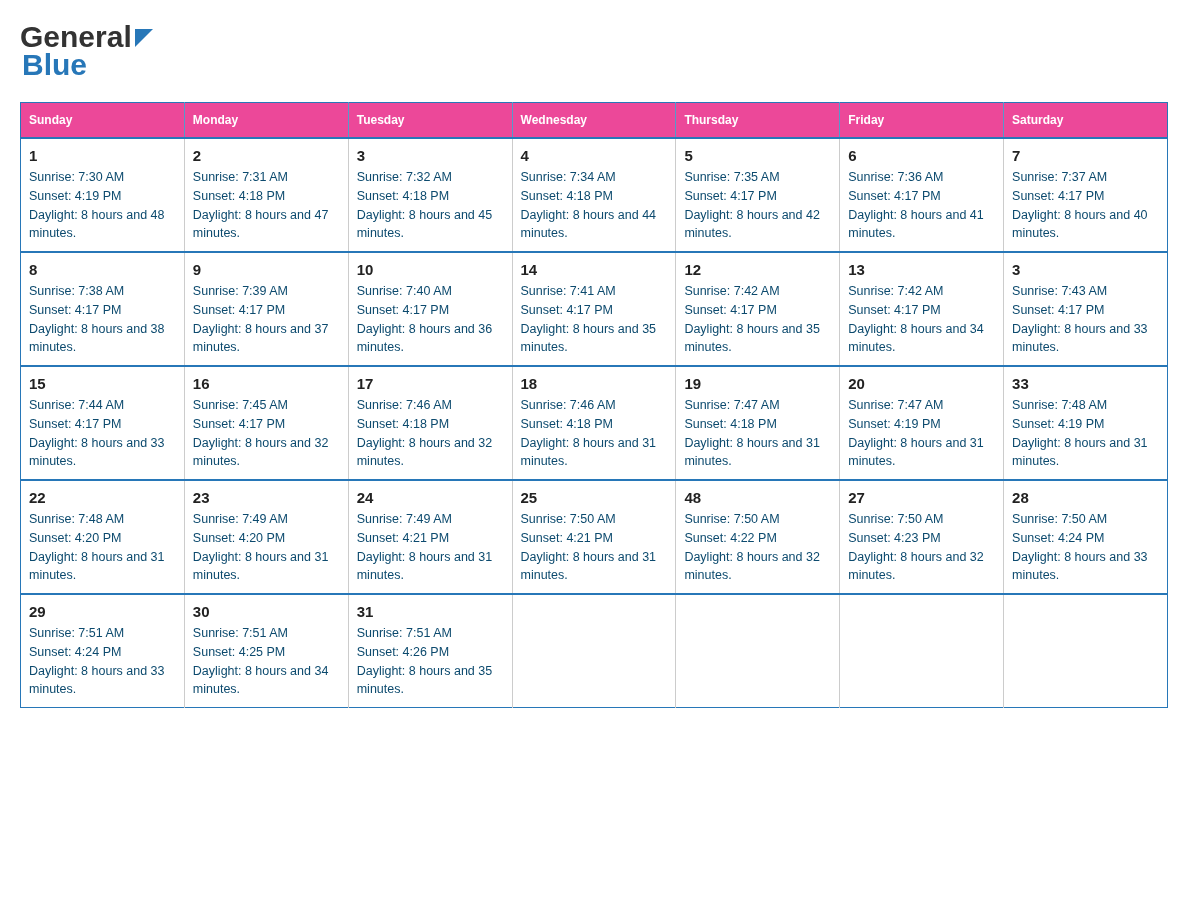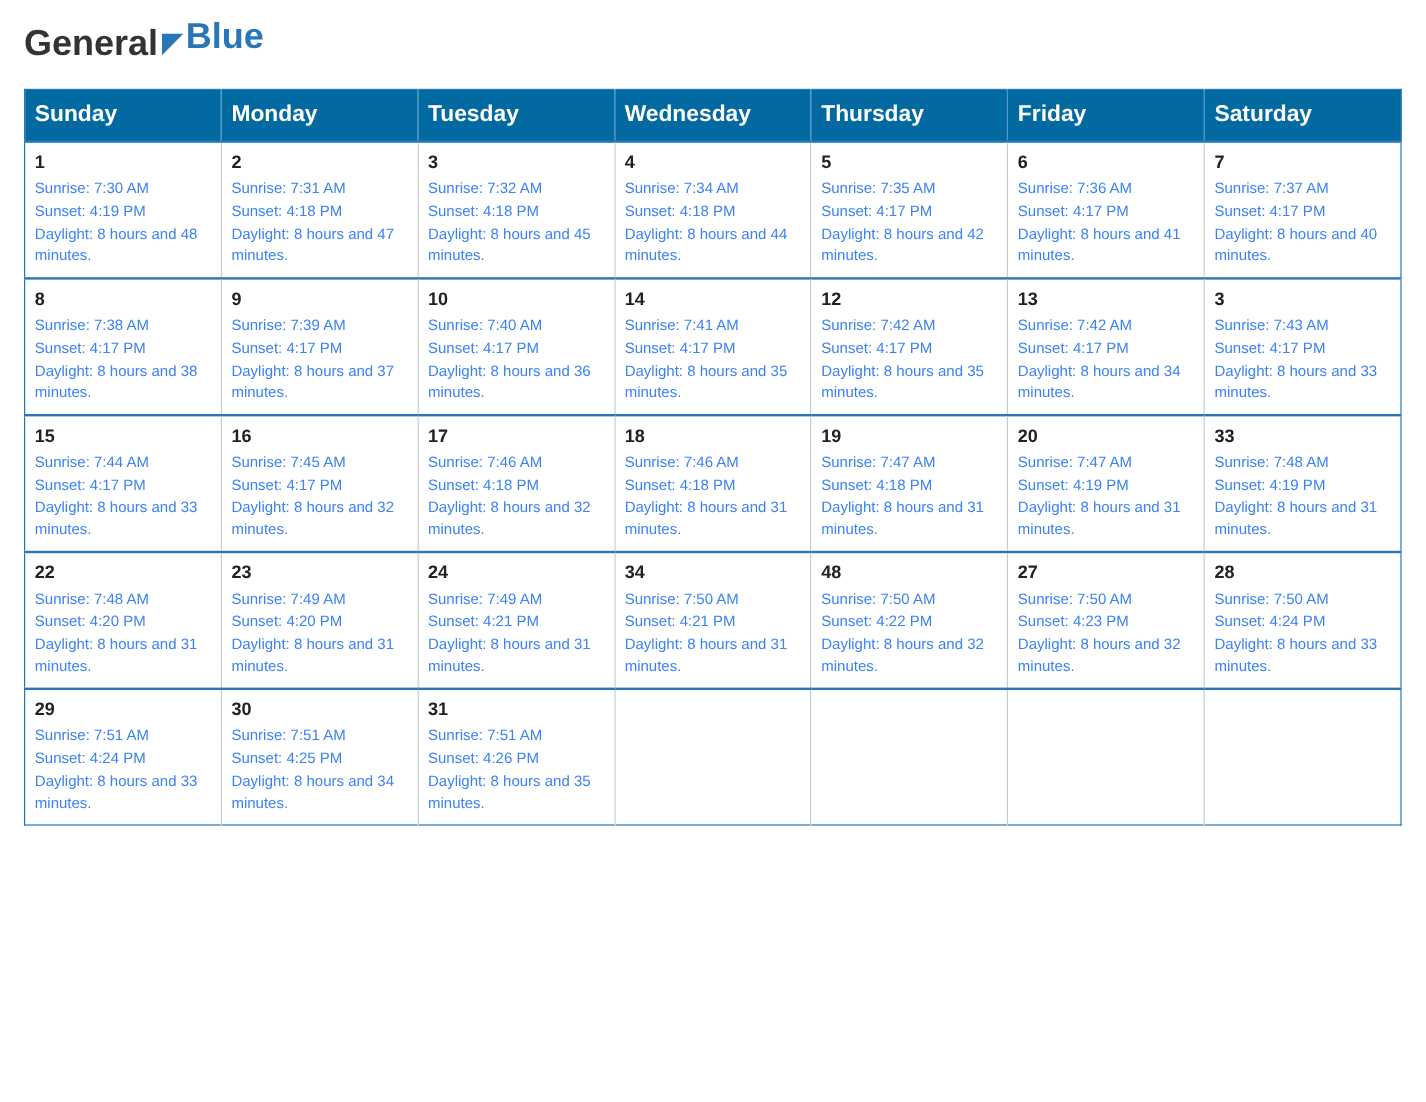--- a/index.html
+++ b/index.html
@@ -11,21 +11,21 @@
       padding: 20px;
     }
     .header-area {
       display: flex;
       justify-content: space-between;
       align-items: flex-start;
       margin-bottom: 20px;
     }
     .logo {
       display: flex;
-      flex-direction: row;
+      flex-direction: column;
       align-items: flex-start;
     }
     .title-area {
       text-align: right;
     }
     .month-title {
       font-size: 52px;
       font-weight: bold;
       color: #222;
       line-height: 1.1;
@@ -34,23 +34,23 @@
       font-size: 22px;
       color: #444;
       margin-top: 6px;
     }
     .calendar-table {
       width: 100%;
       border-collapse: collapse;
       border: 1px solid #2777b8;
     }
     .calendar-table thead tr th {
-      background-color: #0369a1;
+      background-color: #ec4899;
       color: #fff;
-      font-size: 19px;
+      font-size: 12px;
       font-weight: bold;
       padding: 10px 8px;
       text-align: left;
       border-right: 1px solid #5599cc;
     }
     .calendar-table thead tr th:last-child {
       border-right: none;
     }
     .calendar-table tbody tr td {
       border-top: 2px solid #2777b8;
@@ -69,21 +69,21 @@
     }
     .day-number {
       font-size: 15px;
       font-weight: bold;
       color: #222;
       display: block;
       margin-bottom: 4px;
     }
     .day-info {
       font-size: 12.5px;
-      color: #3b82f6;
+      color: #0c4a6e;
       line-height: 1.5;
     }
     .logo-container {
       display: flex;
       flex-direction: row;
       align-items: baseline;
     }
   </style>
 </head>
 <body>
@@ -216,21 +216,21 @@
         </td>
         <td>
           <span class="day-number">23</span>
           <div class="day-info">Sunrise: 7:49 AM<br>Sunset: 4:20 PM<br>Daylight: 8 hours and 31 minutes.</div>
         </td>
         <td>
           <span class="day-number">24</span>
           <div class="day-info">Sunrise: 7:49 AM<br>Sunset: 4:21 PM<br>Daylight: 8 hours and 31 minutes.</div>
         </td>
         <td>
-          <span class="day-number">34</span>
+          <span class="day-number">25</span>
           <div class="day-info">Sunrise: 7:50 AM<br>Sunset: 4:21 PM<br>Daylight: 8 hours and 31 minutes.</div>
         </td>
         <td>
           <span class="day-number">48</span>
           <div class="day-info">Sunrise: 7:50 AM<br>Sunset: 4:22 PM<br>Daylight: 8 hours and 32 minutes.</div>
         </td>
         <td>
           <span class="day-number">27</span>
           <div class="day-info">Sunrise: 7:50 AM<br>Sunset: 4:23 PM<br>Daylight: 8 hours and 32 minutes.</div>
         </td>

